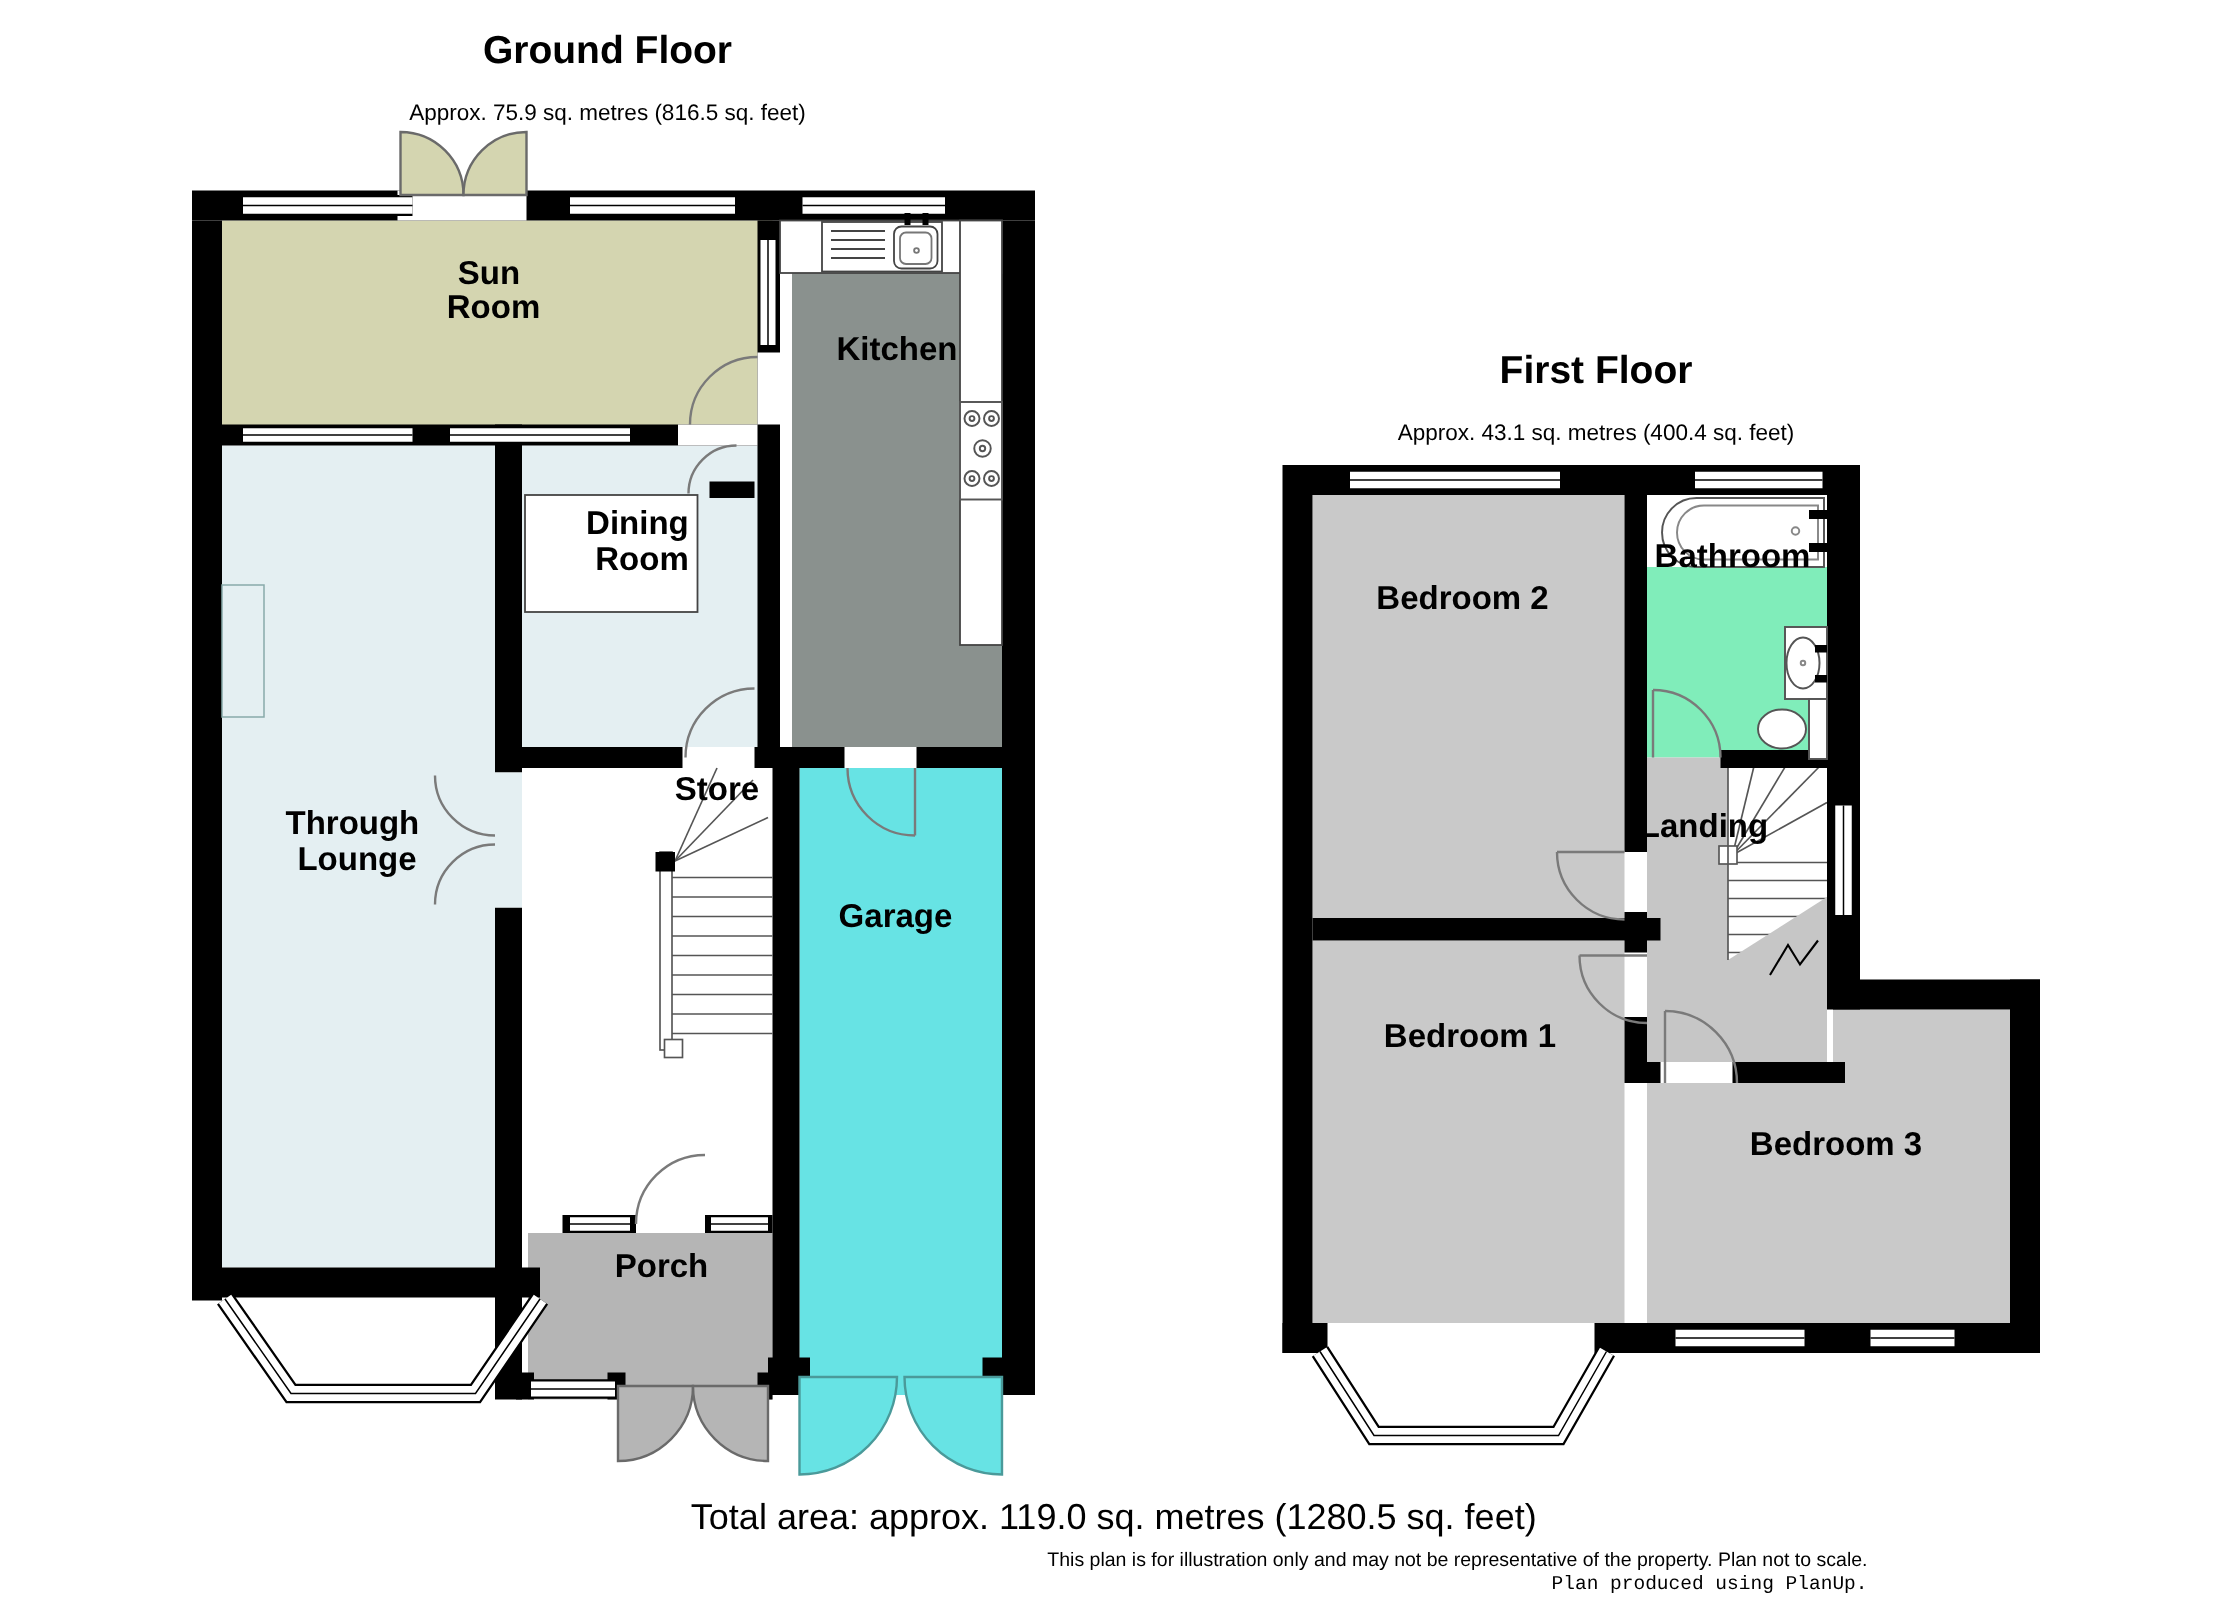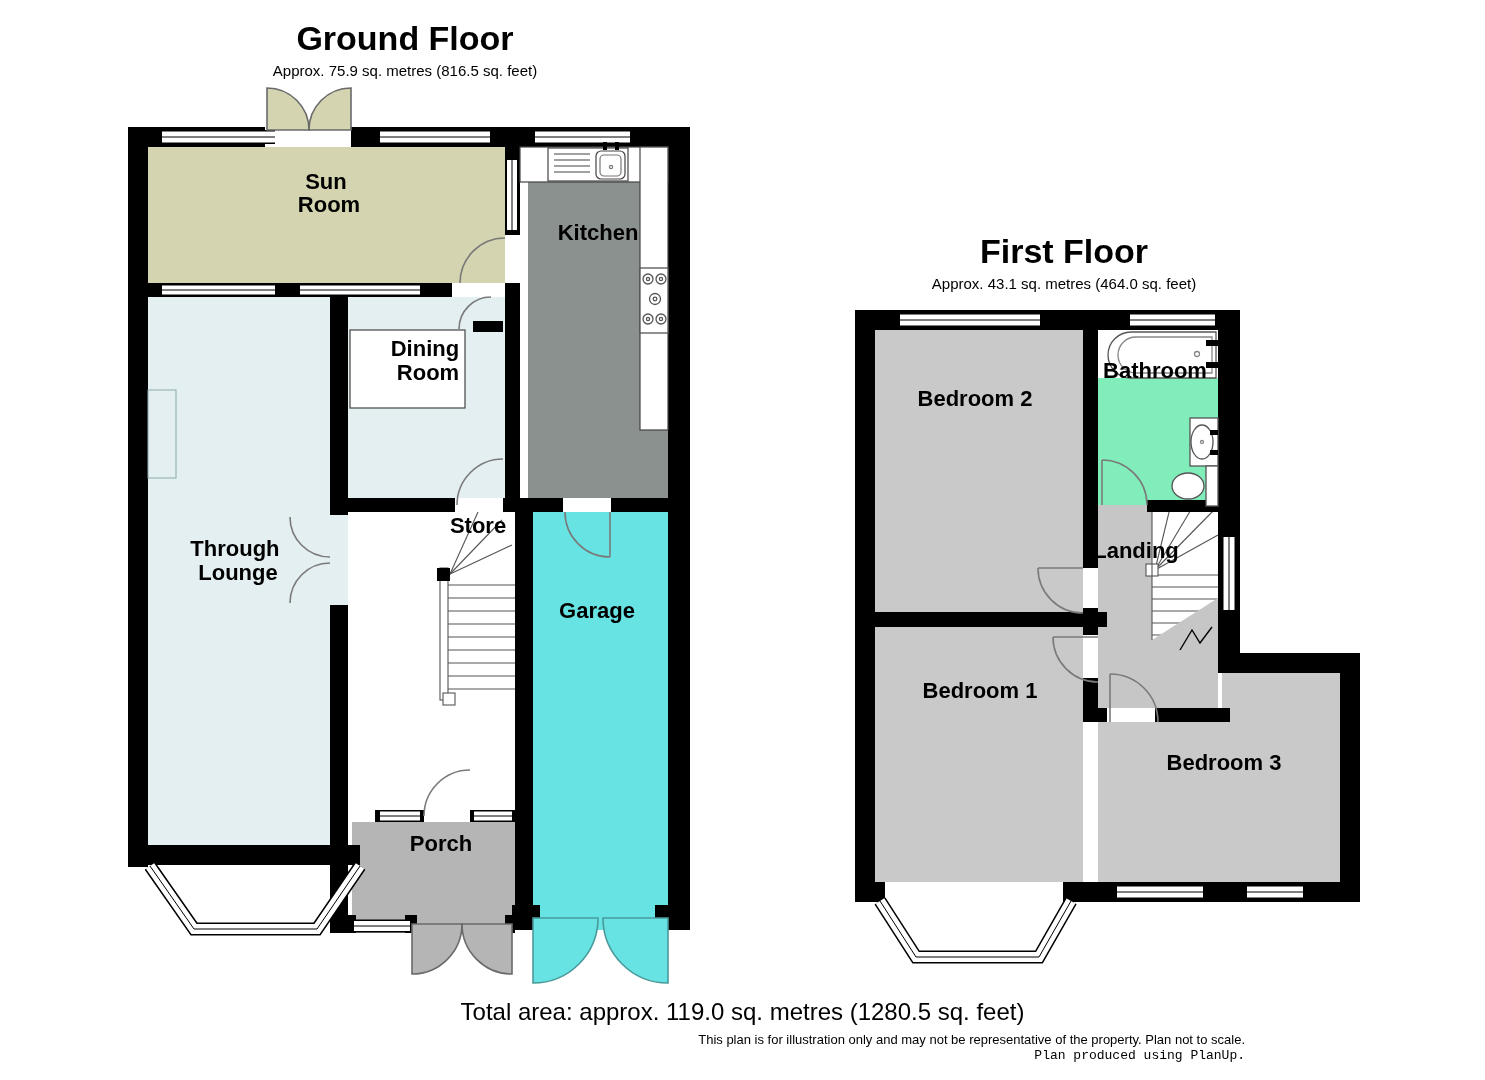--- a/index.html
+++ b/index.html
@@ -1,21 +1,21 @@
 <!DOCTYPE html>
 <html><head>
 <meta charset="utf-8">
 <style>
   html,body{margin:0;padding:0;background:#ffffff;}
   #canvas{position:relative;width:1485px;height:1080px;background:#fff;overflow:hidden;
           font-family:"Liberation Sans",sans-serif;}
   #plan-svg{position:absolute;left:0;top:0;}
   .title-block{position:absolute;text-align:center;color:#000;}
-  .title-block .floor-title{font-size:34px;font-weight:bold;margin:0;line-height:1.2;}
-  .title-block .floor-area{font-size:15px;margin:3px 0 0 0;}
+  .title-block .floor-title{font-size:26px;font-weight:bold;margin:0;line-height:1.2;}
+  .title-block .floor-area{font-size:15px;margin:18px 0 0 0;}
   #footer-block{position:absolute;left:240px;top:998px;width:1005px;text-align:center;color:#000;}
   #footer-block .total{font-size:24px;margin:0;}
   #footer-block .disc{font-size:13px;margin:6px 0 0 0;line-height:1.25;text-align:right;}
   text{font-family:"Liberation Sans",sans-serif;font-weight:bold;fill:#000;}
   .room-label{font-size:22px;}
 </style>
 </head>
 <body>
 
 <div id="canvas">
@@ -356,21 +356,21 @@
   </g>
 </svg>
 
 <div class="title-block" style="left:105px;top:18px;width:600px;">
   <p class="floor-title">Ground Floor</p>
   <p class="floor-area">Approx. 75.9 sq. metres (816.5 sq. feet)</p>
 </div>
 
 <div class="title-block" style="left:764px;top:231px;width:600px;">
   <p class="floor-title">First Floor</p>
-  <p class="floor-area">Approx. 43.1 sq. metres (464.0 sq. feet)</p>
+  <p class="floor-area">Approx. 43.1 sq. metres (400.4 sq. feet)</p>
 </div>
 
 <div id="footer-block">
   <p class="total">Total area: approx. 119.0 sq. metres (1280.5 sq. feet)</p>
   <p class="disc">This plan is for illustration only and may not be representative of the property. Plan not to scale.</p>
   <p class="disc" style="margin-top:0;font-family:Liberation Mono, monospace;">Plan produced using PlanUp.</p>
 </div>
 
 </div>
 

